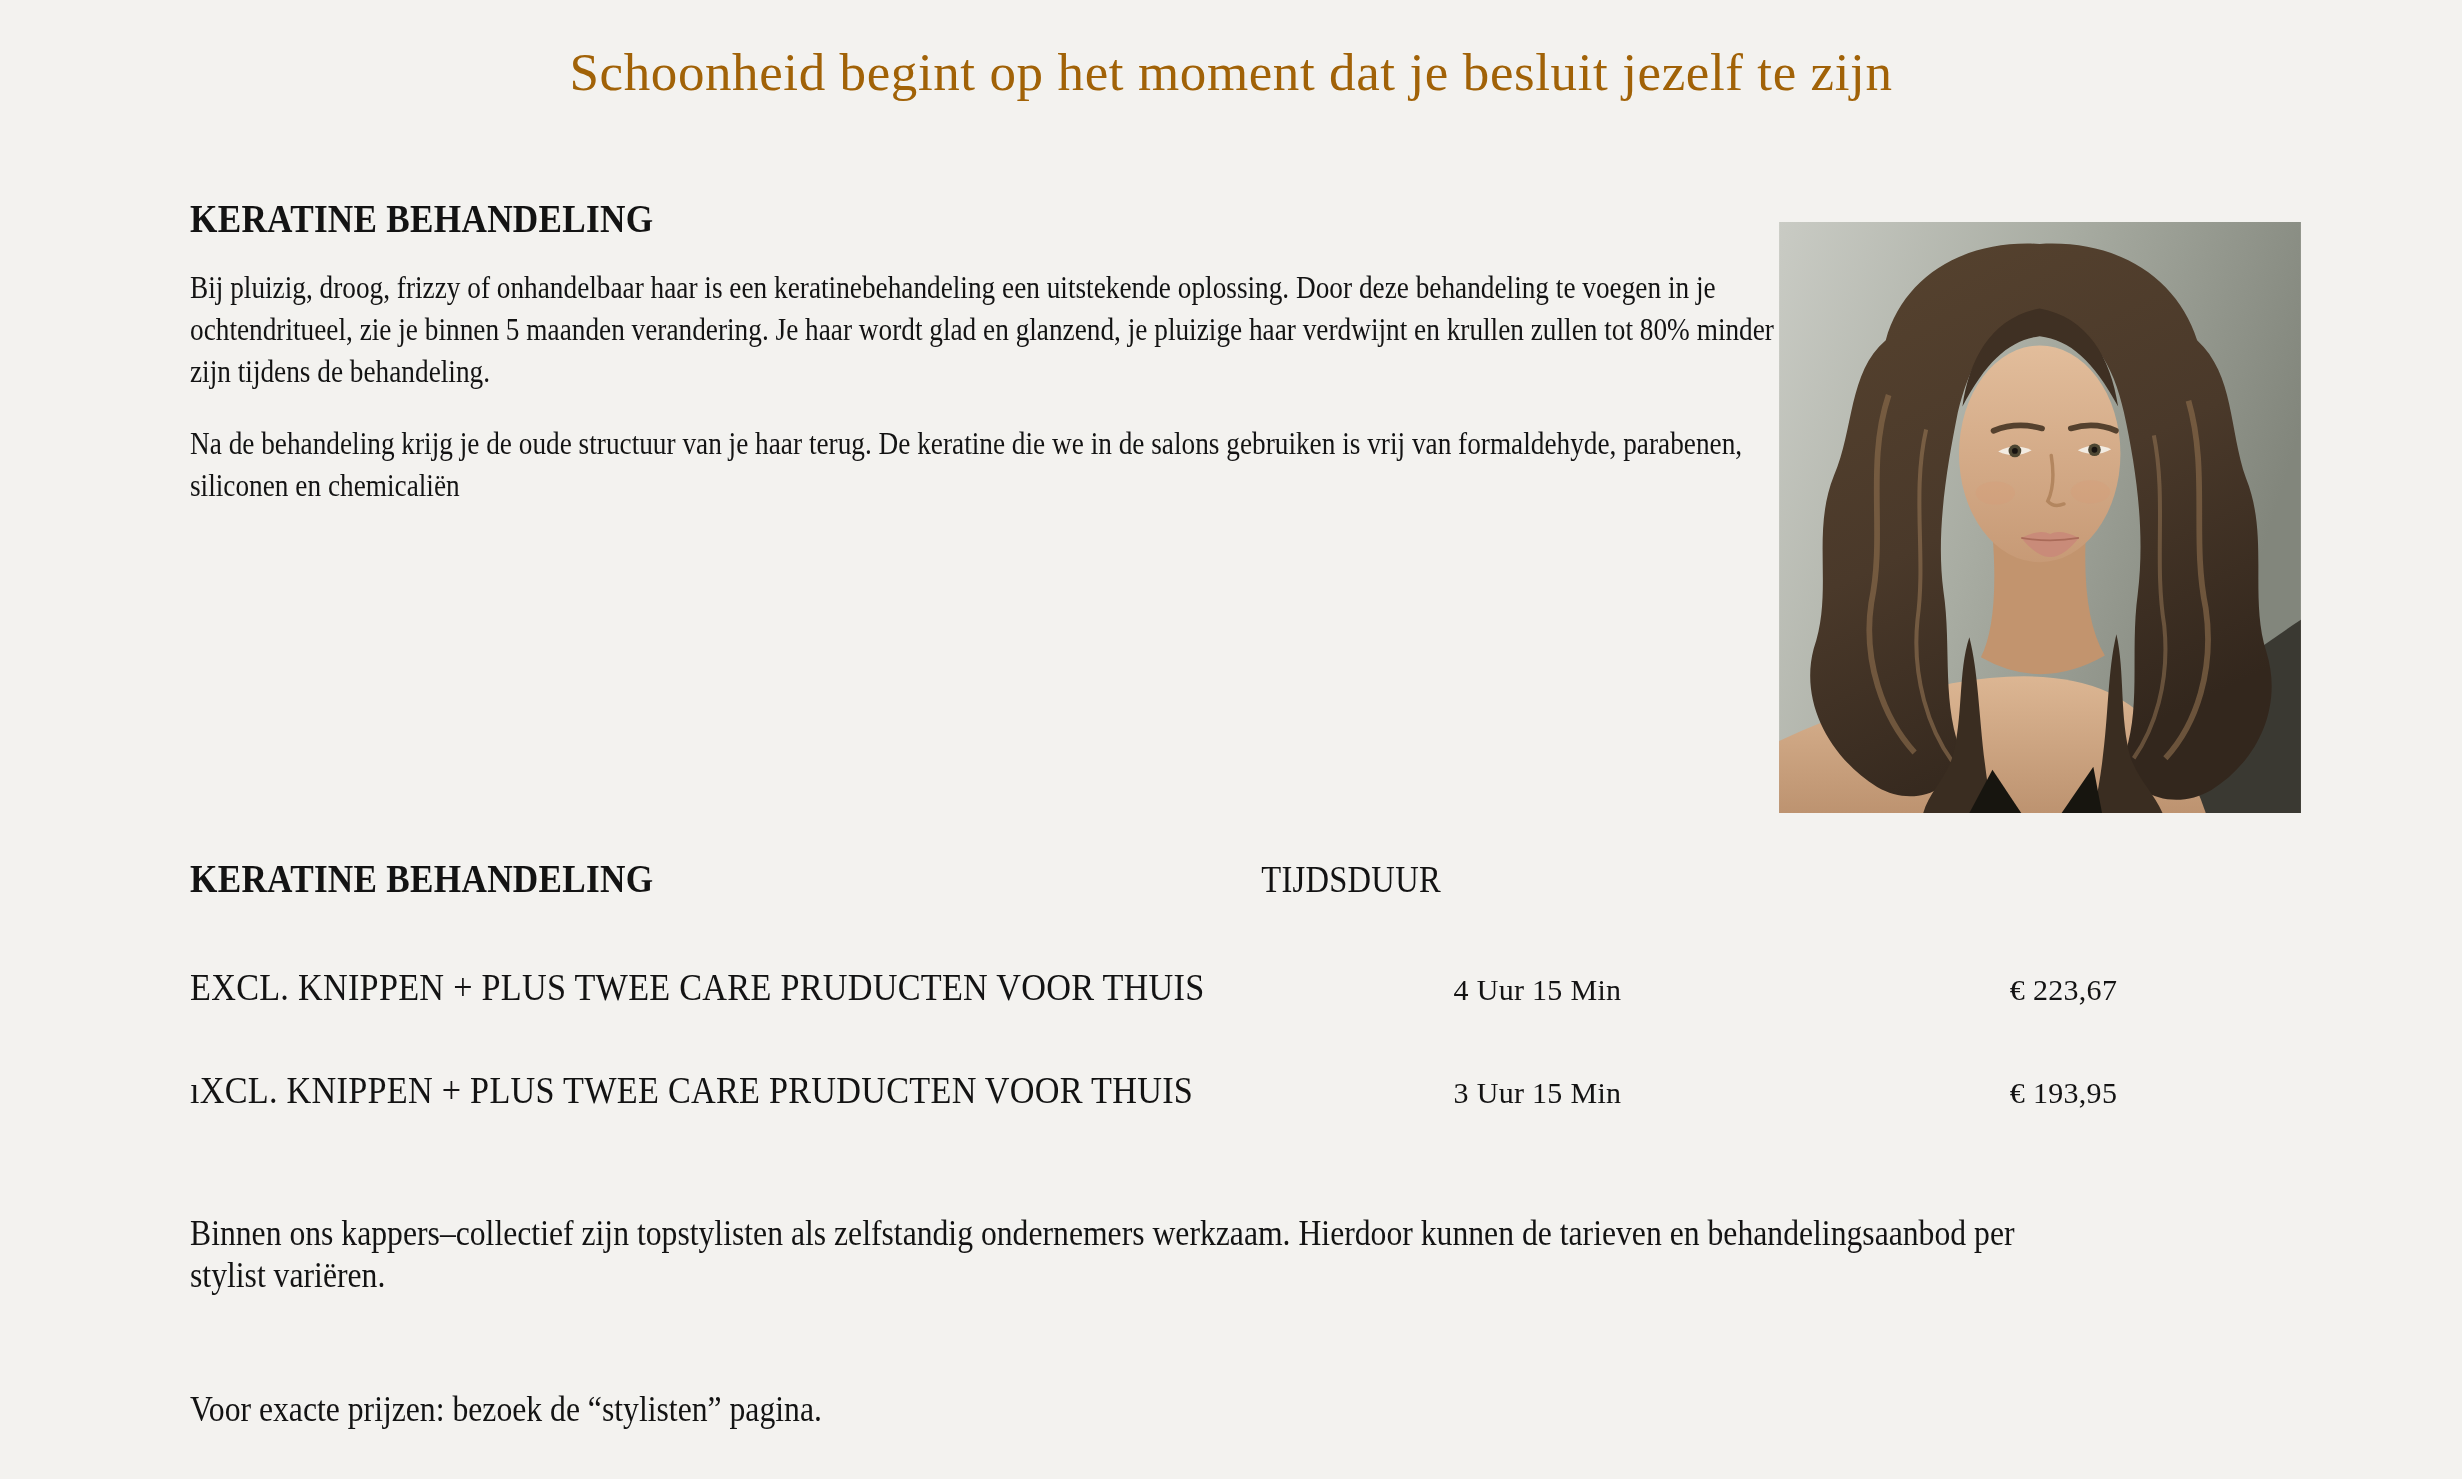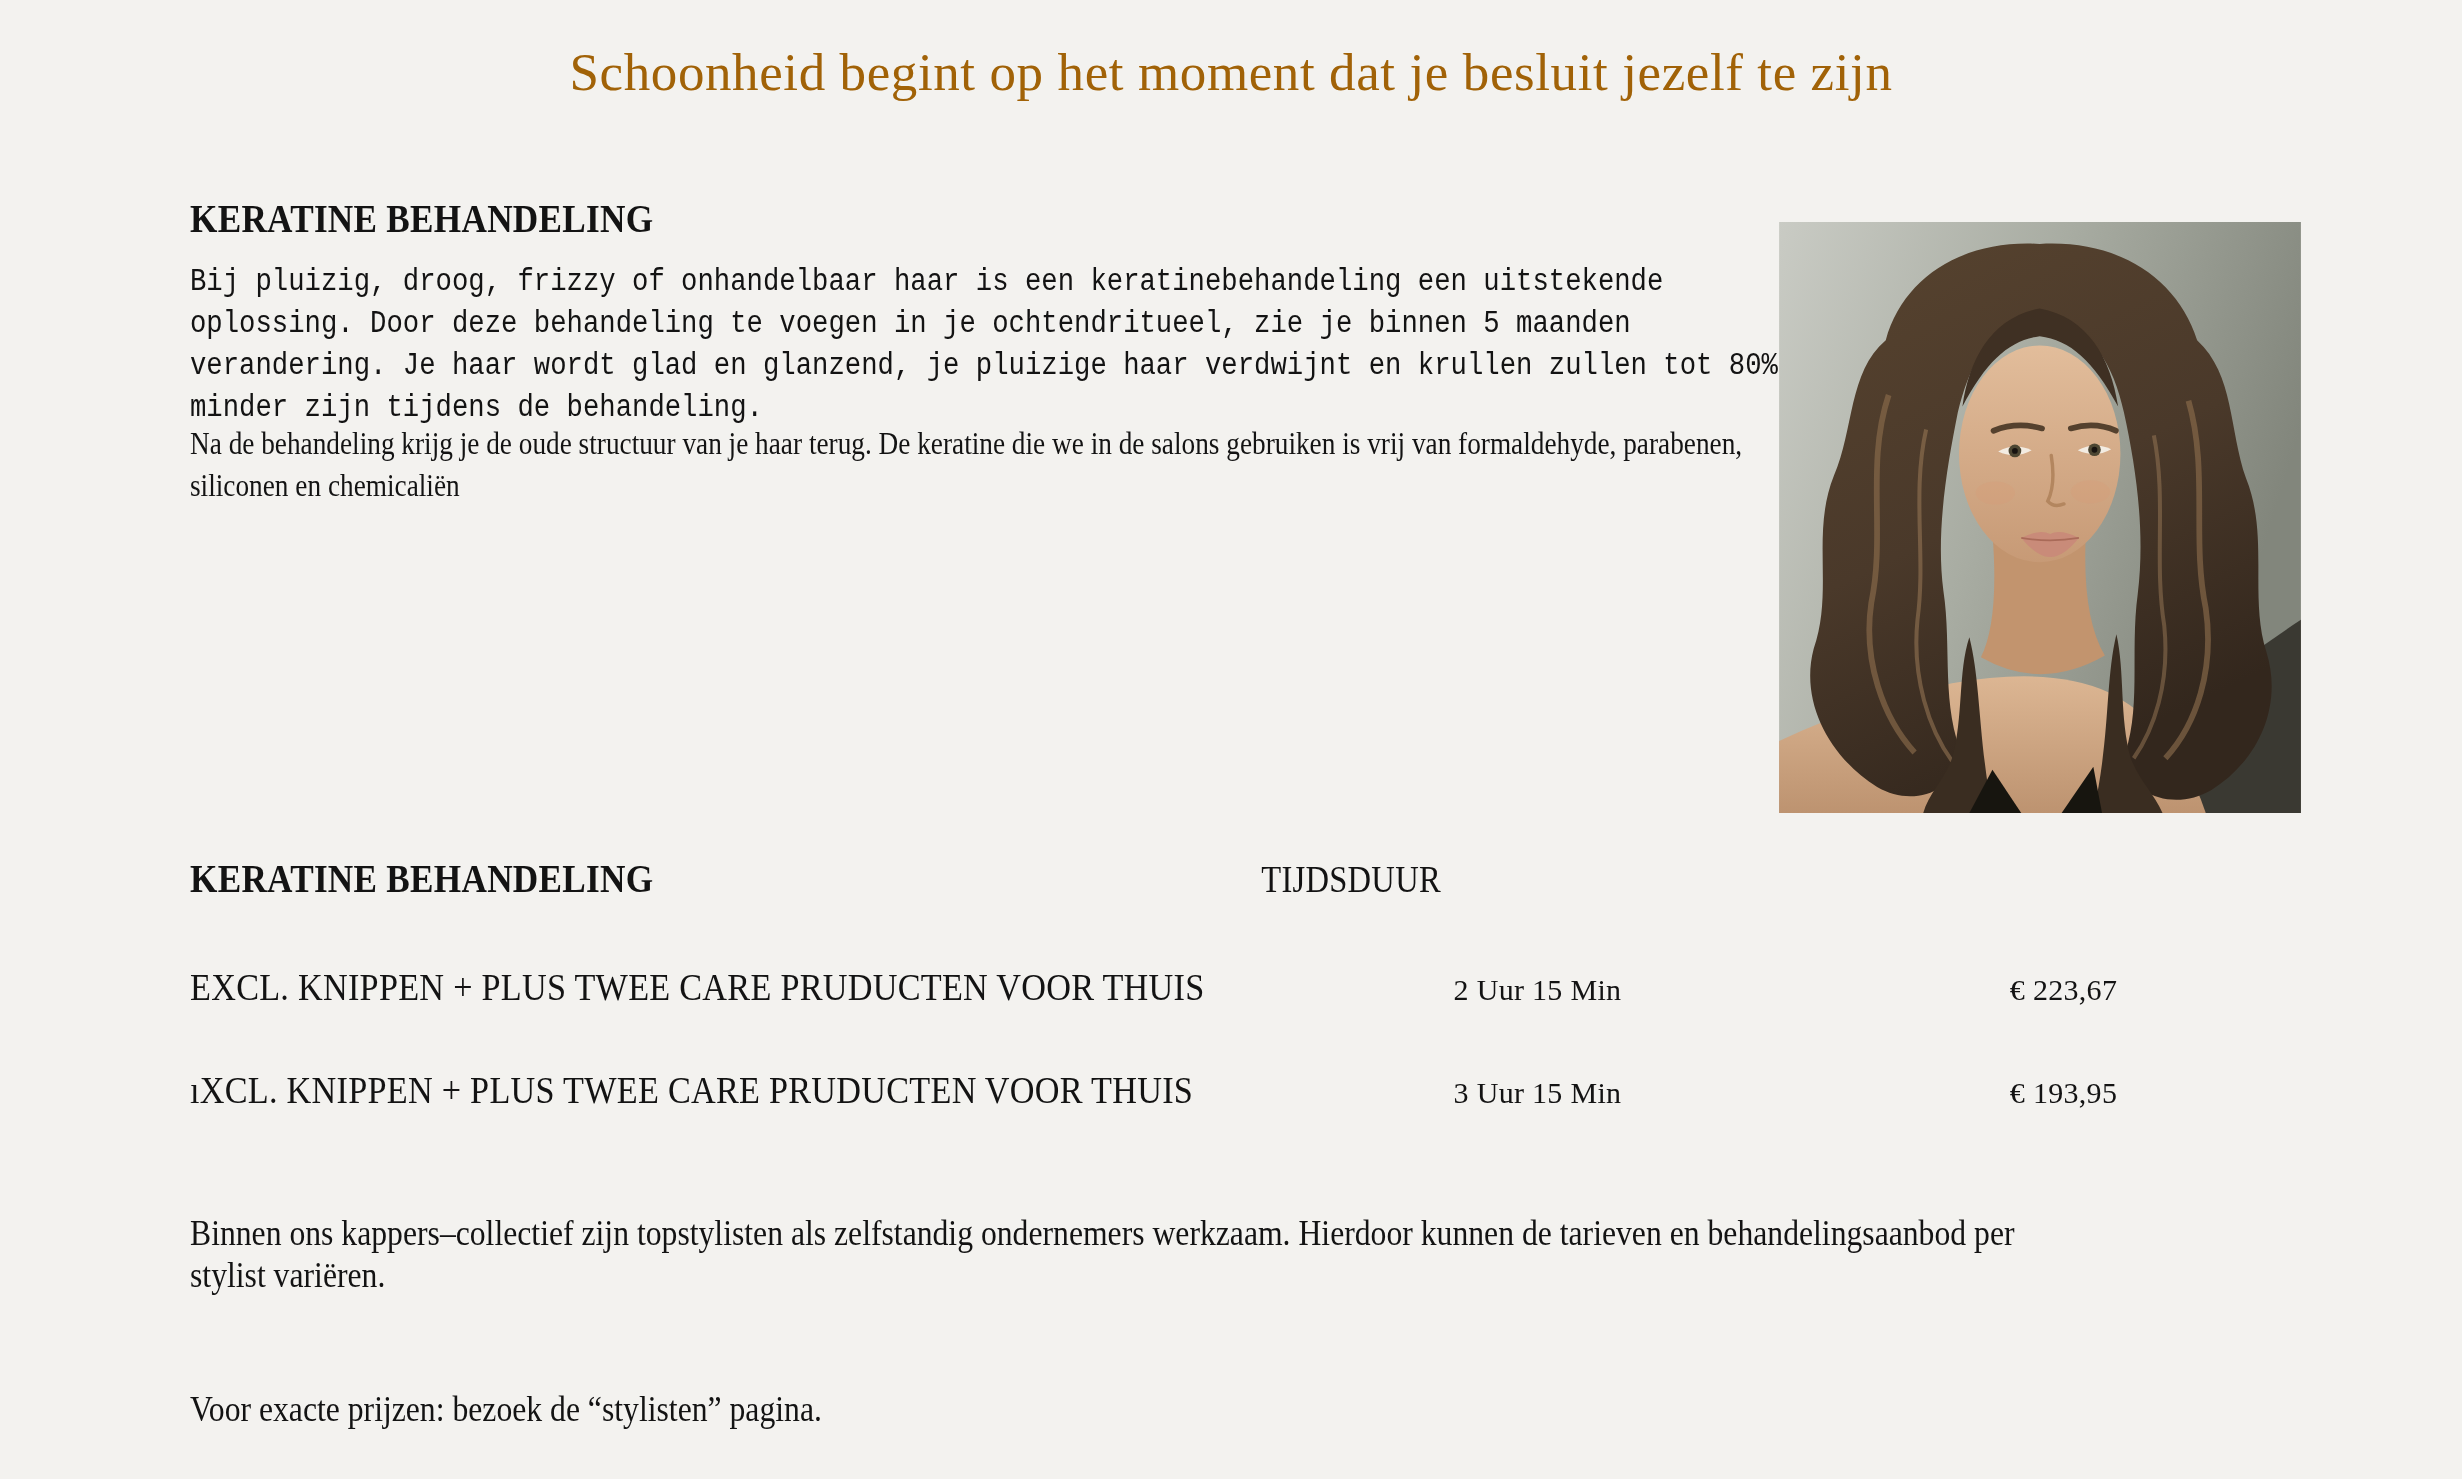--- a/index.html
+++ b/index.html
@@ -65,21 +65,21 @@
     line-height: 1.1;
     letter-spacing: 0.3px;
   }
   .body-para {
     position: absolute;
     left: 190px;
     width: 1599px;
     font-size: 31px;
     line-height: 42px;
   }
-  .para-1 { top: 261px; font-family: Liberation Mono, monospace; }
+  .para-1 { top: 267px; }
   .para-2 { top: 423px; }
 
   
   .portrait {
     position: absolute;
     left: 1779px;
     top: 222px;
     width: 522px;
     height: 591px;
     overflow: hidden;
@@ -238,21 +238,21 @@
     <div class="th-small">
       <span class="cx-center">TIJDSDUUR</span>
     </div>
   </div>
 
   <div class="t-row t-row1">
     <div class="td-label">
       <span class="cx-left-90">EXCL. KNIPPEN + PLUS TWEE CARE PRUDUCTEN VOOR THUIS</span>
     </div>
     <div class="td-duration">
-      <span>2 Uur 15 Min</span>
+      <span>4 Uur 15 Min</span>
     </div>
     <div class="td-price">
       <span>€ 223,67</span>
     </div>
   </div>
 
   <div class="t-row t-row2">
     <div class="td-label">
       <span class="cx-left-90">ıXCL. KNIPPEN + PLUS TWEE CARE PRUDUCTEN VOOR THUIS</span>
     </div>

